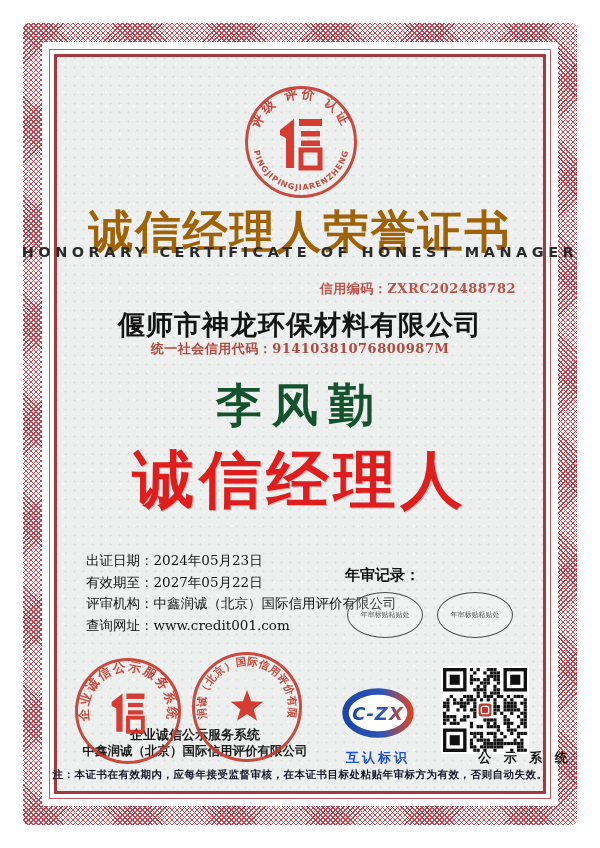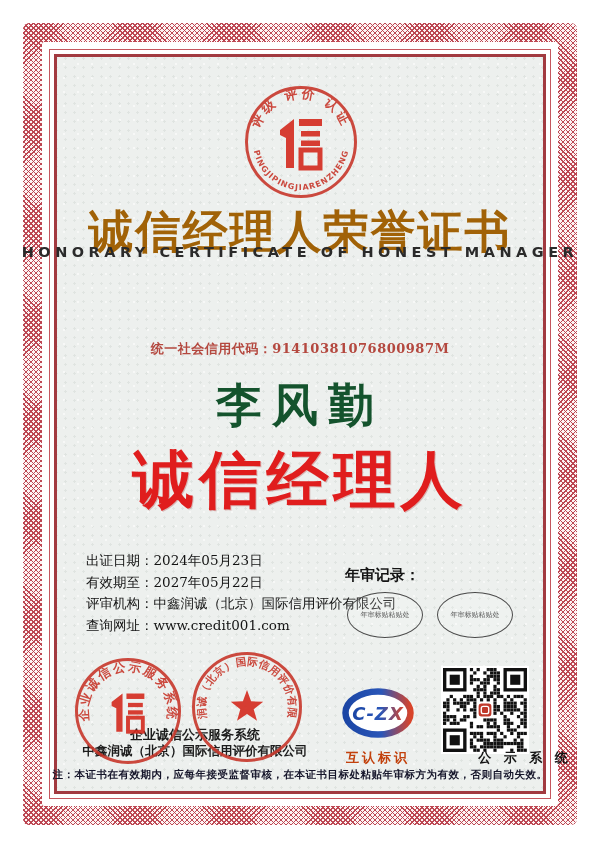--- a/index.html
+++ b/index.html
@@ -35,21 +35,21 @@
   .details{left:86px;top:550px;}
   .detail-row{font-size:13.5px;font-weight:normal;color:#141414;line-height:21.5px;white-space:nowrap;}
   .review-label{left:345px;top:566px;font-size:15px;font-weight:bold;color:#141414;}
   .sticker{width:74px;height:44px;border:1.2px solid #4a4a4a;border-radius:50%;
            display:flex;align-items:center;justify-content:center;background:rgba(255,255,255,.15);}
   .sticker span{font-size:7px;color:#5a5a5a;letter-spacing:0;}
   .seal{opacity:.9;}
   .org1{top:726px;left:75px;width:240px;text-align:center;font-size:13px;font-weight:bold;color:#1c1c1c;}
   .org2{top:743px;left:43px;width:304px;text-align:center;font-size:12.5px;font-weight:bold;color:#1c1c1c;}
   .czx-label{top:749px;left:341px;width:74px;text-align:center;font-size:13px;font-weight:bold;
-             color:#c2410c;letter-spacing:3px;}
+             color:#1d4ed8;letter-spacing:3px;}
   .qr-label{top:749px;left:436px;width:98px;text-align:center;font-size:13px;font-weight:bold;
             color:#141414;letter-spacing:4px;margin-left:40px;}
   .qr-box{left:441px;top:666px;width:88px;height:88px;background:#fff;padding:2px;box-sizing:border-box;}
   .note{top:768px;font-size:10.5px;font-weight:bold;color:#15152a;letter-spacing:.5px;}
 </style>
 </head>
 <body>
 
 <div class="page">
 
@@ -74,21 +74,25 @@
       <rect x="-2" y="-25" width="23" height="7"></rect>
       <rect x="0" y="-13" width="19" height="5.5"></rect>
       <rect x="0" y="-3.5" width="19" height="5.5"></rect>
       <rect x="0" y="6" width="19" height="18" fill="none" stroke="#d42a1e" stroke-width="5"></rect>
     </g>
   </svg>
 
   <div class="abs ctr title">诚信经理人荣誉证书</div>
   <div class="abs ctr subtitle">HONORARY CERTIFICATE OF HONEST MANAGER</div>
 
-
+  <div class="abs credit-line">
+    <span>信用编码：</span><span>ZXRC202488782</span>
+  </div>
+
+  <div class="abs ctr company">偃师市神龙环保材料有限公司</div>
   <div class="abs ctr company-code">
     <span>统一社会信用代码：</span><span>91410381076800987M</span>
   </div>
   <div class="abs ctr person">李风勤</div>
   <div class="abs ctr honor">诚信经理人</div>
 
   <div class="abs details">
     <div class="detail-row">
       <span>出证日期：</span><span>2024年05月23日</span>
     </div>

